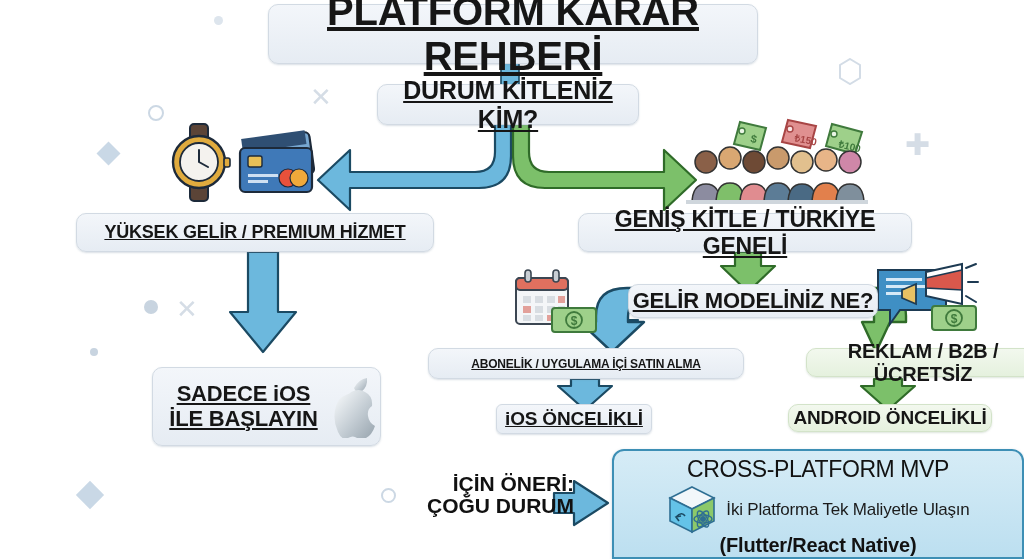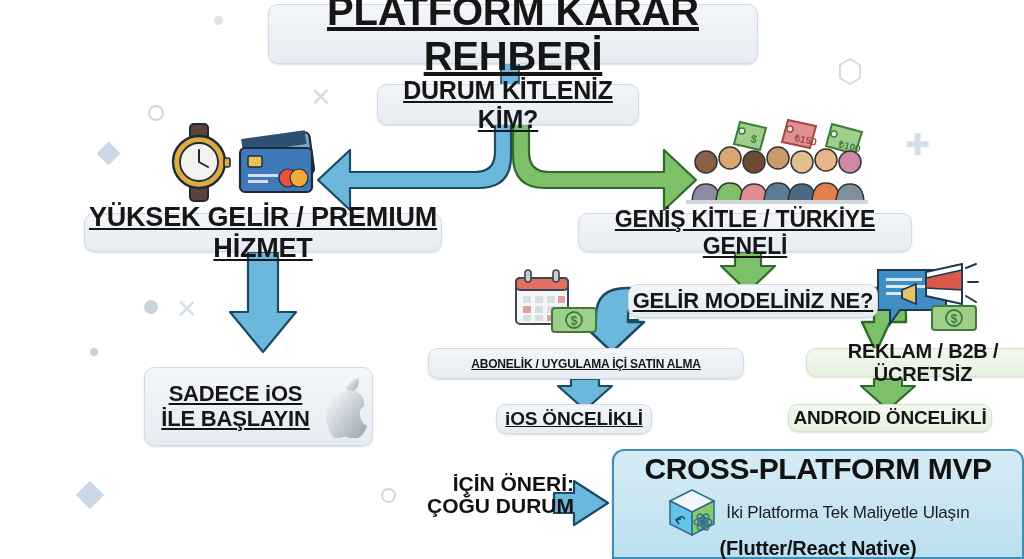--- a/index.html
+++ b/index.html
@@ -43,33 +43,33 @@
     box-shadow:0 1px 2px rgba(120,150,120,.25);
   }
   .box-cyan{
     background:linear-gradient(180deg,#d6ecf6 0%,#bcdff0 100%);
     border:2px solid #3d8fb5;
     box-shadow:0 1px 3px rgba(90,130,160,.35);
   }
 
   #title-box{left:268px;top:4px;width:490px;height:60px;font-size:40px;}
   #q1-box{left:377px;top:84px;width:262px;height:41px;font-size:25px;}
-  #left-branch-box{left:84px;top:213px;width:358px;height:39px;font-size:27px;}
+  #left-branch-box{left:76px;top:213px;width:358px;height:39px;font-size:18px;}
   #right-branch-box{left:578px;top:213px;width:334px;height:39px;font-size:23px;}
   #q2-box{left:628px;top:284px;width:250px;height:34px;font-size:22px;}
   #sub-box{left:428px;top:348px;width:316px;height:31px;font-size:12px;}
   #ads-box{left:766px;top:348px;width:234px;height:29px;font-size:20px;margin-left:40px;}
-  #ios-res-box{left:496px;top:404px;width:156px;height:30px;font-size:19px;}
+  #ios-res-box{left:496px;top:404px;width:156px;height:30px;font-size:19px;border-radius:6px;}
   #android-res-box{left:788px;top:404px;width:204px;height:28px;font-size:19px;}
-  #ios-only-box{left:144px;top:367px;width:229px;height:79px;font-size:22px;line-height:1.12;}
+  #ios-only-box{left:152px;top:367px;width:229px;height:79px;font-size:22px;line-height:1.12;}
   #mvp-box{left:612px;top:449px;width:412px;height:110px;border-radius:12px 12px 0 0;}
 
   #ios-only-box .ios-text{padding-left:14px;text-align:center;}
   #mvp-inner{display:flex;flex-direction:column;align-items:center;justify-content:center;width:100%;padding-top:4px;}
-  #mvp-title{font-size:30px;font-weight:bold;color:#121212;letter-spacing:-0.4px;}
+  #mvp-title{font-size:23px;font-weight:normal;color:#121212;letter-spacing:-0.4px;}
   #mvp-sub{font-size:20px;font-weight:bold;color:#121212;margin-top:-1px;}
   #mvp-row{display:flex;align-items:center;justify-content:center;gap:8px;margin-top:2px;}
   #mvp-tag{font-size:17px;font-weight:normal;color:#1b1b1b;}
 
   .recommend-label{
     position:absolute;left:424px;top:473px;width:150px;
     font-size:21px;font-weight:bold;color:#111;text-align:right;line-height:1.06;
     z-index:6;
   }
 

